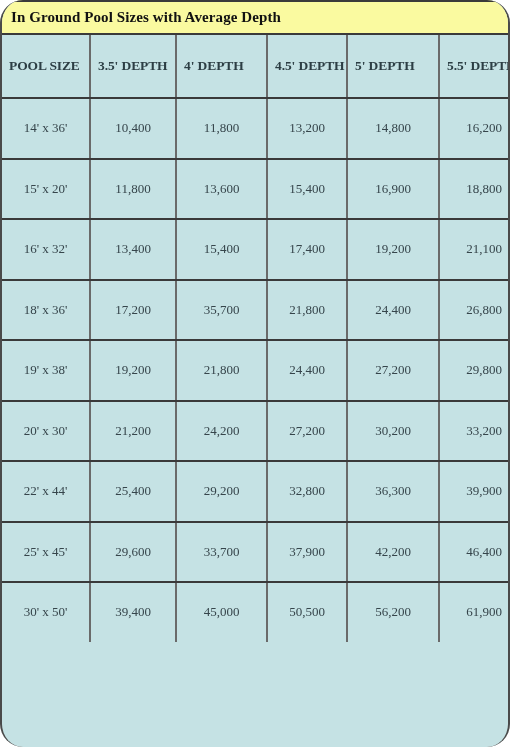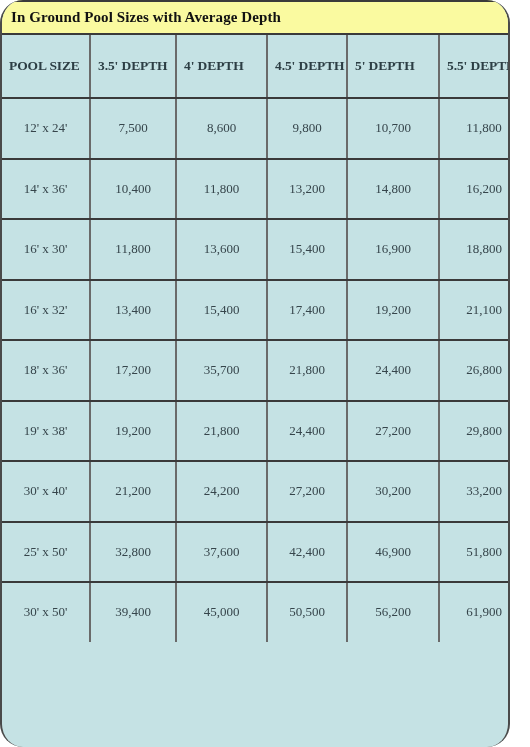--- a/index.html
+++ b/index.html
@@ -114,37 +114,29 @@
         <th>POOL SIZE</th>
         <th>3.5' DEPTH</th>
         <th>4' DEPTH</th>
         <th>4.5' DEPTH</th>
         <th>5' DEPTH</th>
         <th class="last">5.5' DEPTH</th>
       </tr>
     </thead>
     <tbody id="table-body">
         <tr>
-          <td>12' x 24'</td>
-          <td>7,500</td>
-          <td>8,600</td>
-          <td>9,800</td>
-          <td>10,700</td>
-          <td class="last">11,800</td>
-        </tr>
-        <tr>
           <td>14' x 36'</td>
           <td>10,400</td>
           <td>11,800</td>
           <td>13,200</td>
           <td>14,800</td>
           <td class="last">16,200</td>
         </tr>
         <tr>
-          <td>16' x 30'</td>
+          <td>15' x 20'</td>
           <td>11,800</td>
           <td>13,600</td>
           <td>15,400</td>
           <td>16,900</td>
           <td class="last">18,800</td>
         </tr>
         <tr>
           <td>16' x 32'</td>
           <td>13,400</td>
           <td>15,400</td>
@@ -162,34 +154,42 @@
         </tr>
         <tr>
           <td>19' x 38'</td>
           <td>19,200</td>
           <td>21,800</td>
           <td>24,400</td>
           <td>27,200</td>
           <td class="last">29,800</td>
         </tr>
         <tr>
-          <td>30' x 40'</td>
+          <td>20' x 30'</td>
           <td>21,200</td>
           <td>24,200</td>
           <td>27,200</td>
           <td>30,200</td>
           <td class="last">33,200</td>
         </tr>
         <tr>
-          <td>25' x 50'</td>
+          <td>22' x 44'</td>
+          <td>25,400</td>
+          <td>29,200</td>
           <td>32,800</td>
-          <td>37,600</td>
-          <td>42,400</td>
-          <td>46,900</td>
-          <td class="last">51,800</td>
+          <td>36,300</td>
+          <td class="last">39,900</td>
+        </tr>
+        <tr>
+          <td>25' x 45'</td>
+          <td>29,600</td>
+          <td>33,700</td>
+          <td>37,900</td>
+          <td>42,200</td>
+          <td class="last">46,400</td>
         </tr>
         <tr class="last-row">
           <td>30' x 50'</td>
           <td>39,400</td>
           <td>45,000</td>
           <td>50,500</td>
           <td>56,200</td>
           <td class="last">61,900</td>
         </tr>
       </tbody>

